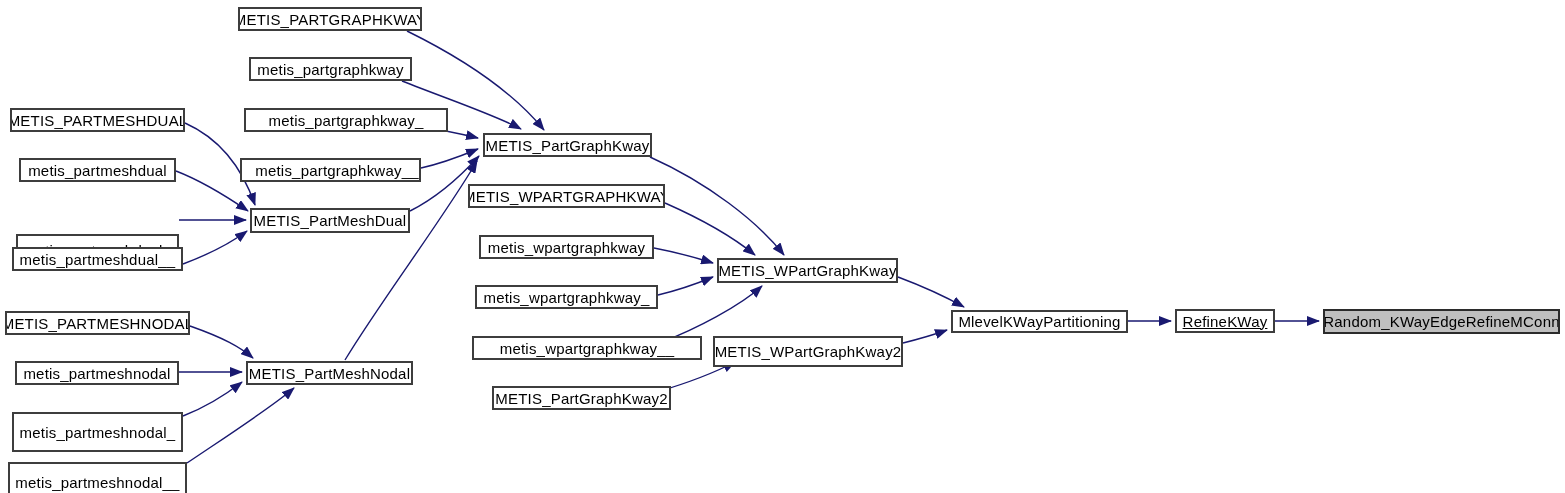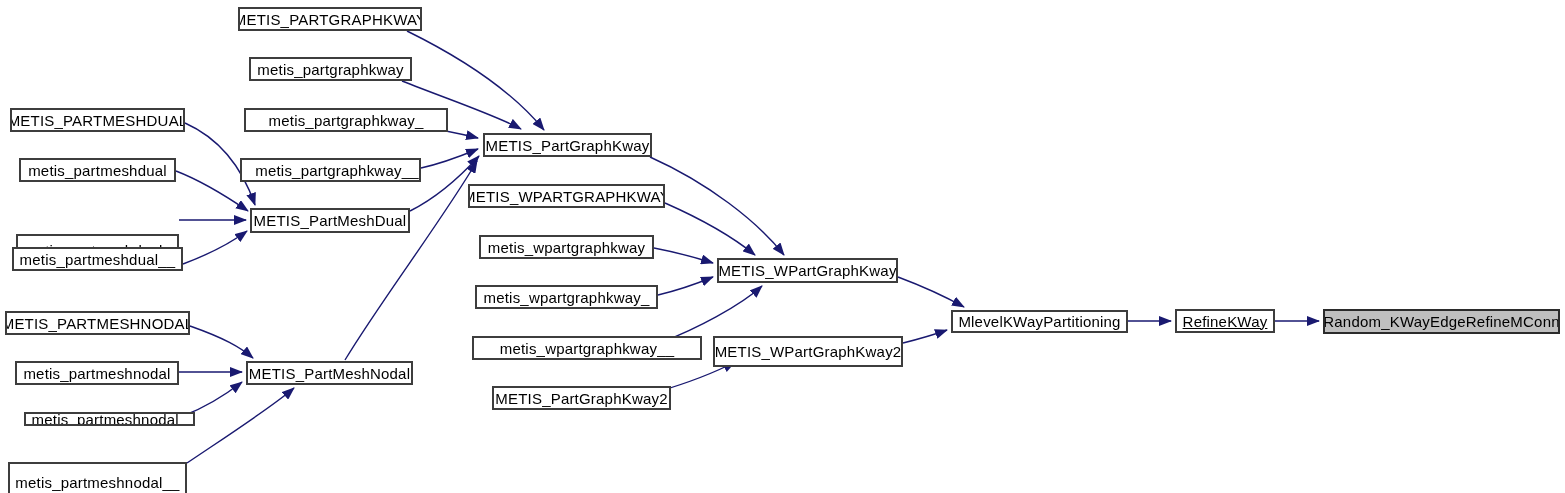--- a/index.html
+++ b/index.html
@@ -94,21 +94,21 @@
       <div class="node" style="left: 10px; top: 108px; width: 175px; height: 24px;">METIS_PARTMESHDUAL</div>
       <div class="node" style="left: 244px; top: 108px; width: 204px; height: 24px;">metis_partgraphkway_</div>
       <div class="node" style="left: 19px; top: 158px; width: 157px; height: 24px;">metis_partmeshdual</div>
       <div class="node" style="left: 240px; top: 158px; width: 181px; height: 24px; padding-left: 13px;">metis_partgraphkway__</div>
       <div class="node" style="left: 16px; top: 196px; width: 163px; height: 32px; margin-top: 38px;">metis_partmeshdual_</div>
       <div class="node" style="left: 250px; top: 208px; width: 160px; height: 25px;">METIS_PartMeshDual</div>
       <div class="node" style="left: 12px; top: 247px; width: 171px; height: 24px;">metis_partmeshdual__</div>
       <div class="node" style="left: 5px; top: 311px; width: 185px; height: 24px;">METIS_PARTMESHNODAL</div>
       <div class="node" style="left: 15px; top: 361px; width: 164px; height: 24px;">metis_partmeshnodal</div>
       <div class="node" style="left: 246px; top: 361px; width: 167px; height: 24px;">METIS_PartMeshNodal</div>
-      <div class="node" style="left: 24px; top: 412px; width: 171px; height: 14px;">metis_partmeshnodal_</div>
+      <div class="node" style="left: 12px; top: 412px; width: 171px; height: 40px;">metis_partmeshnodal_</div>
       <div class="node" style="left: 8px; top: 462px; width: 179px; height: 40px; text-align: right;">metis_partmeshnodal__</div>
       <div class="node" style="left: 483px; top: 133px; width: 169px; height: 24px;">METIS_PartGraphKway</div>
       <div class="node" style="left: 468px; top: 184px; width: 197px; height: 24px;">METIS_WPARTGRAPHKWAY</div>
       <div class="node" style="left: 479px; top: 235px; width: 175px; height: 24px;">metis_wpartgraphkway</div>
       <div class="node" style="left: 475px; top: 285px; width: 183px; height: 24px;">metis_wpartgraphkway_</div>
       <div class="node" style="left: 472px; top: 336px; width: 230px; height: 24px;">metis_wpartgraphkway__</div>
       <div class="node" style="left: 478px; top: 386px; width: 179px; height: 24px; margin-left: 14px;">METIS_PartGraphKway2</div>
       <div class="node" style="left: 717px; top: 258px; width: 181px; height: 25px;">METIS_WPartGraphKway</div>
       <div class="node" style="left: 713px; top: 336px; width: 190px; height: 31px;">METIS_WPartGraphKway2</div>
       <div class="node" style="left: 951px; top: 310px; width: 177px; height: 23px; text-align: center;">MlevelKWayPartitioning</div>

